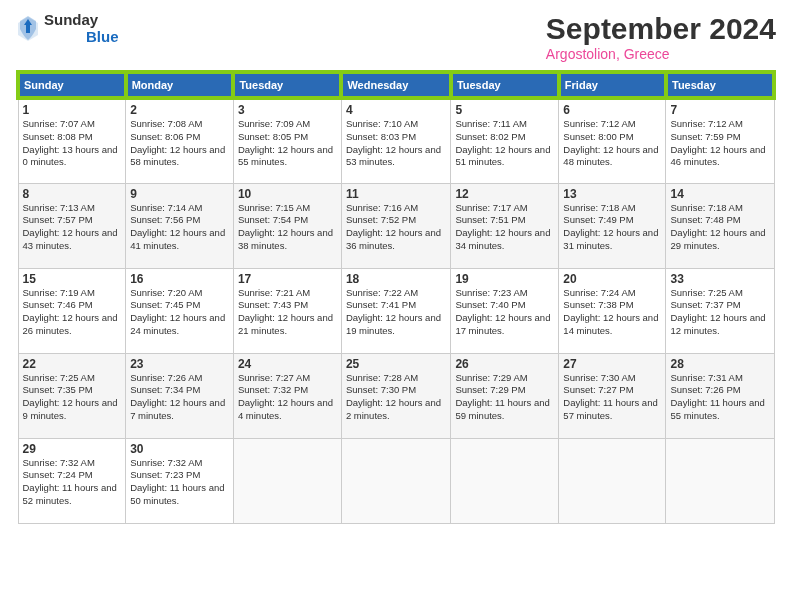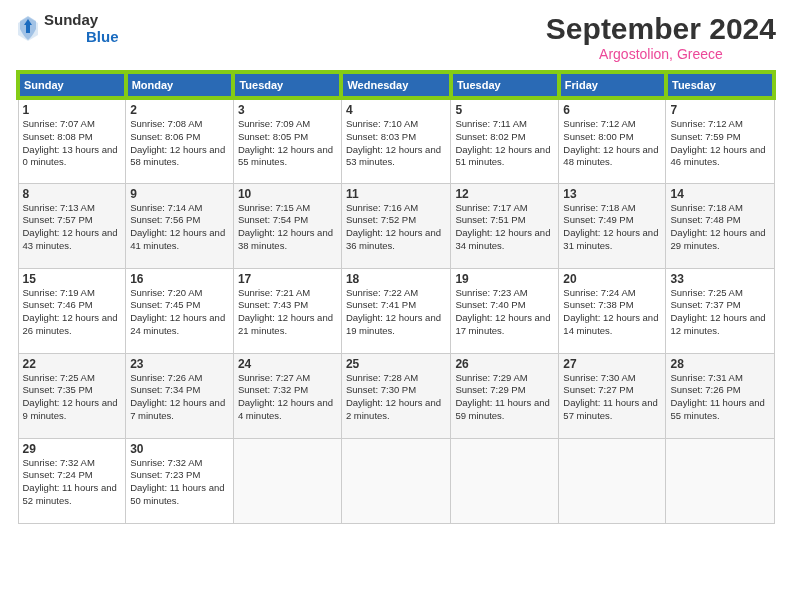--- a/index.html
+++ b/index.html
@@ -41,21 +41,21 @@
       font-size: 15px;
       font-weight: bold;
       color: #1a6bbf;
       margin-left: 42px;
     }
     .logo-icon {
       width: 24px;
       height: 28px;
     }
     .title-block {
-      text-align: center;
+      text-align: left;
       margin-left: 8px;
     }
     .month-title {
       font-size: 30px;
       font-weight: bold;
       color: #333;
     }
     .location {
       font-size: 14px;
       color: #ec4899;

